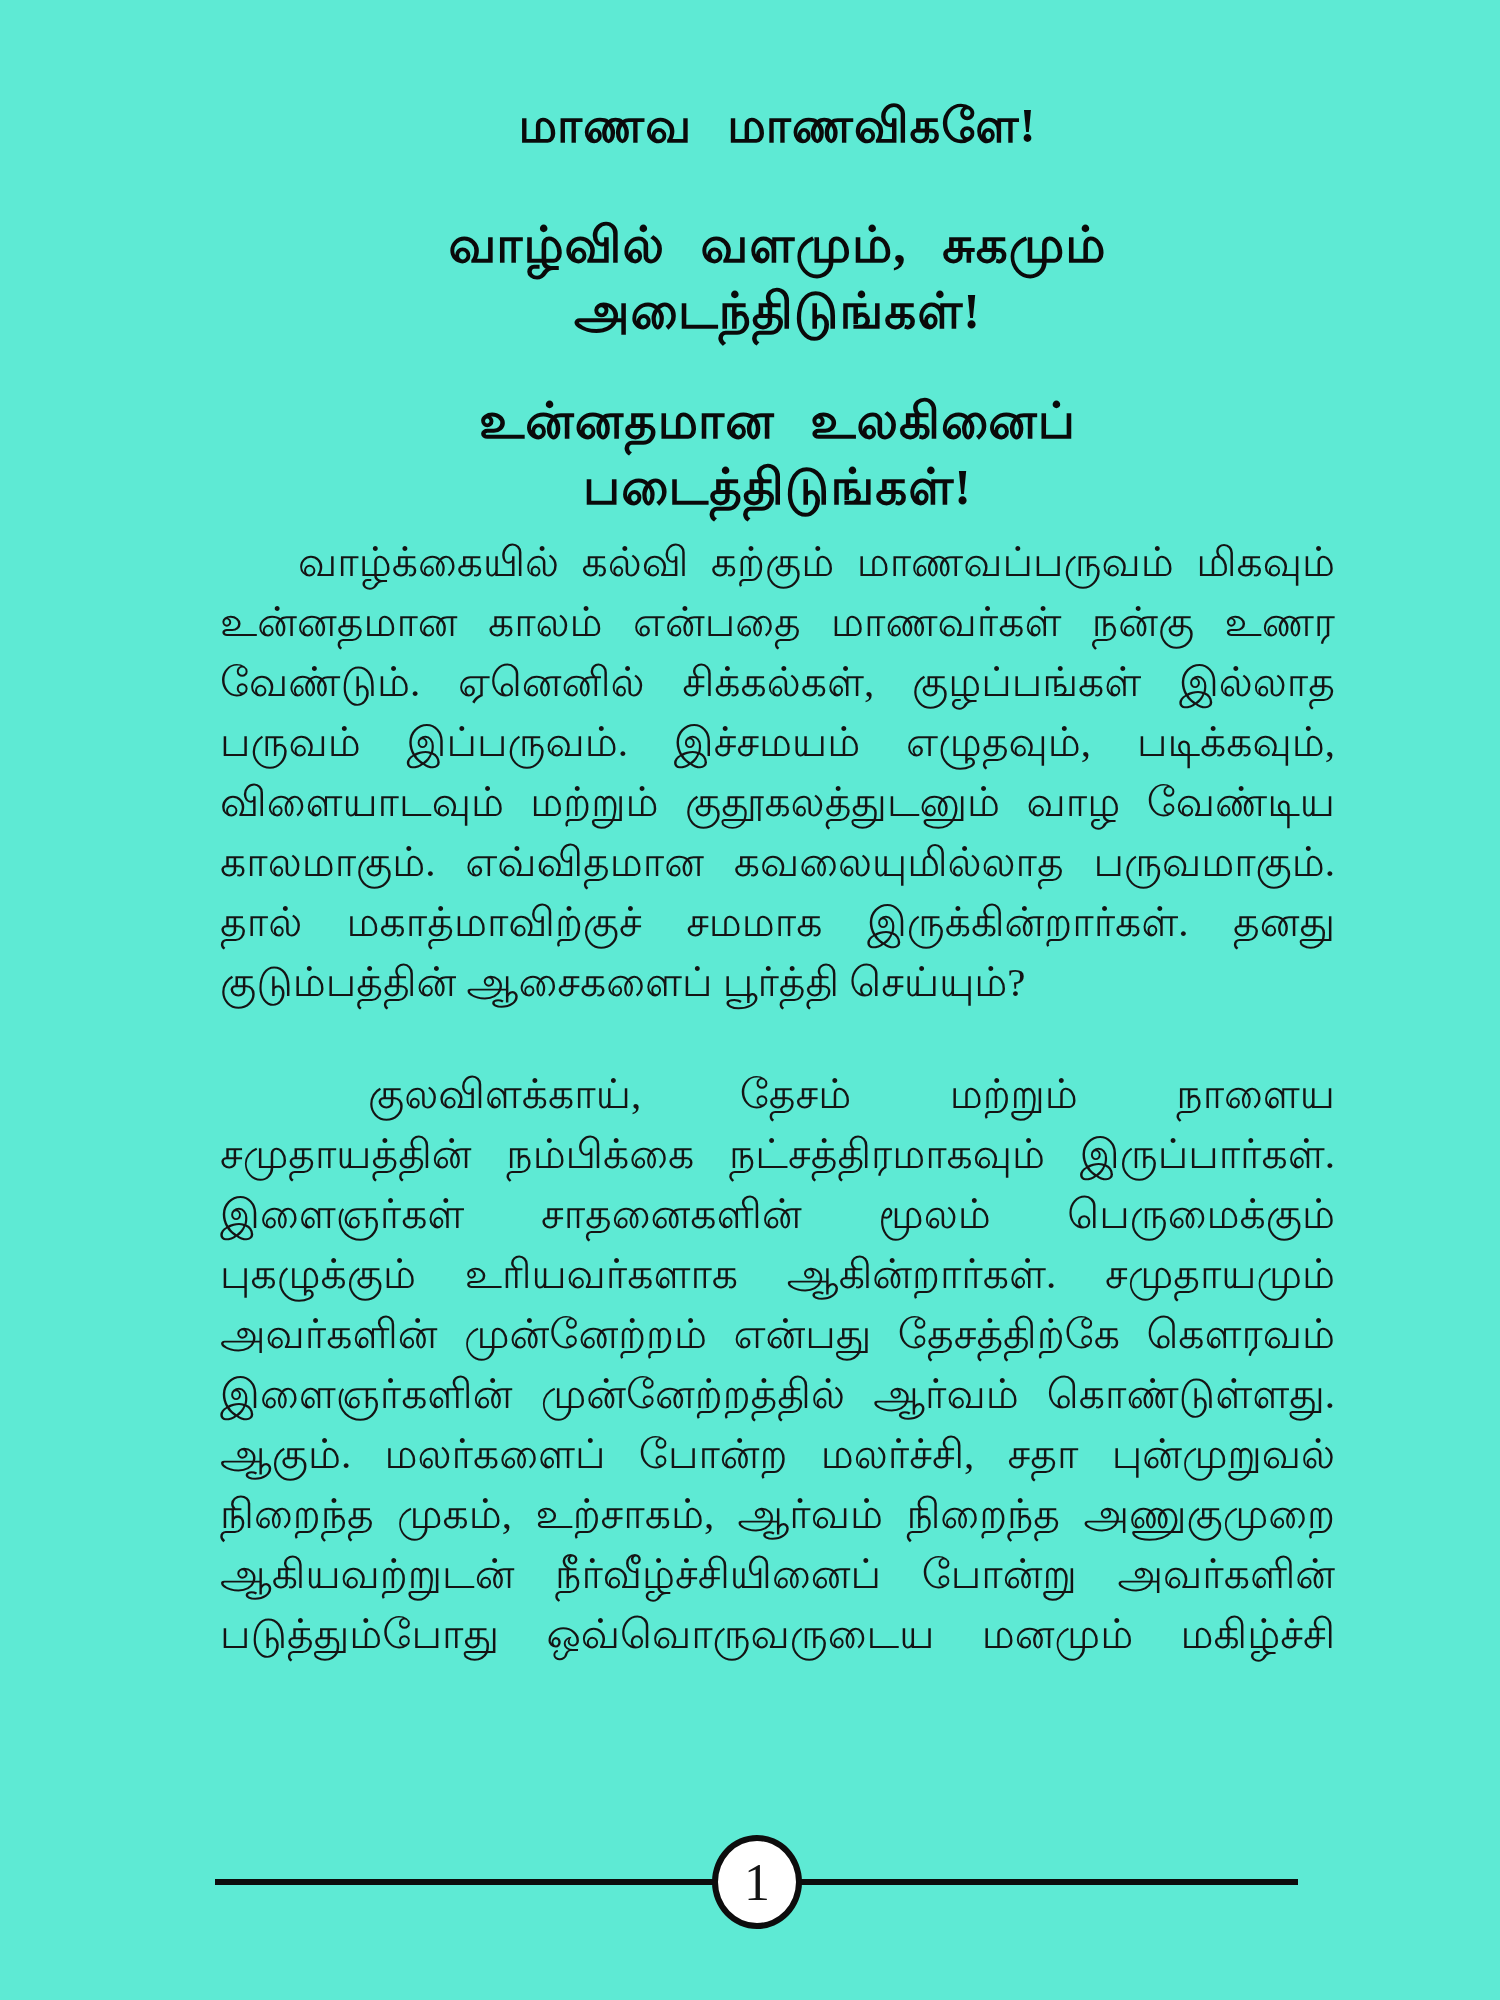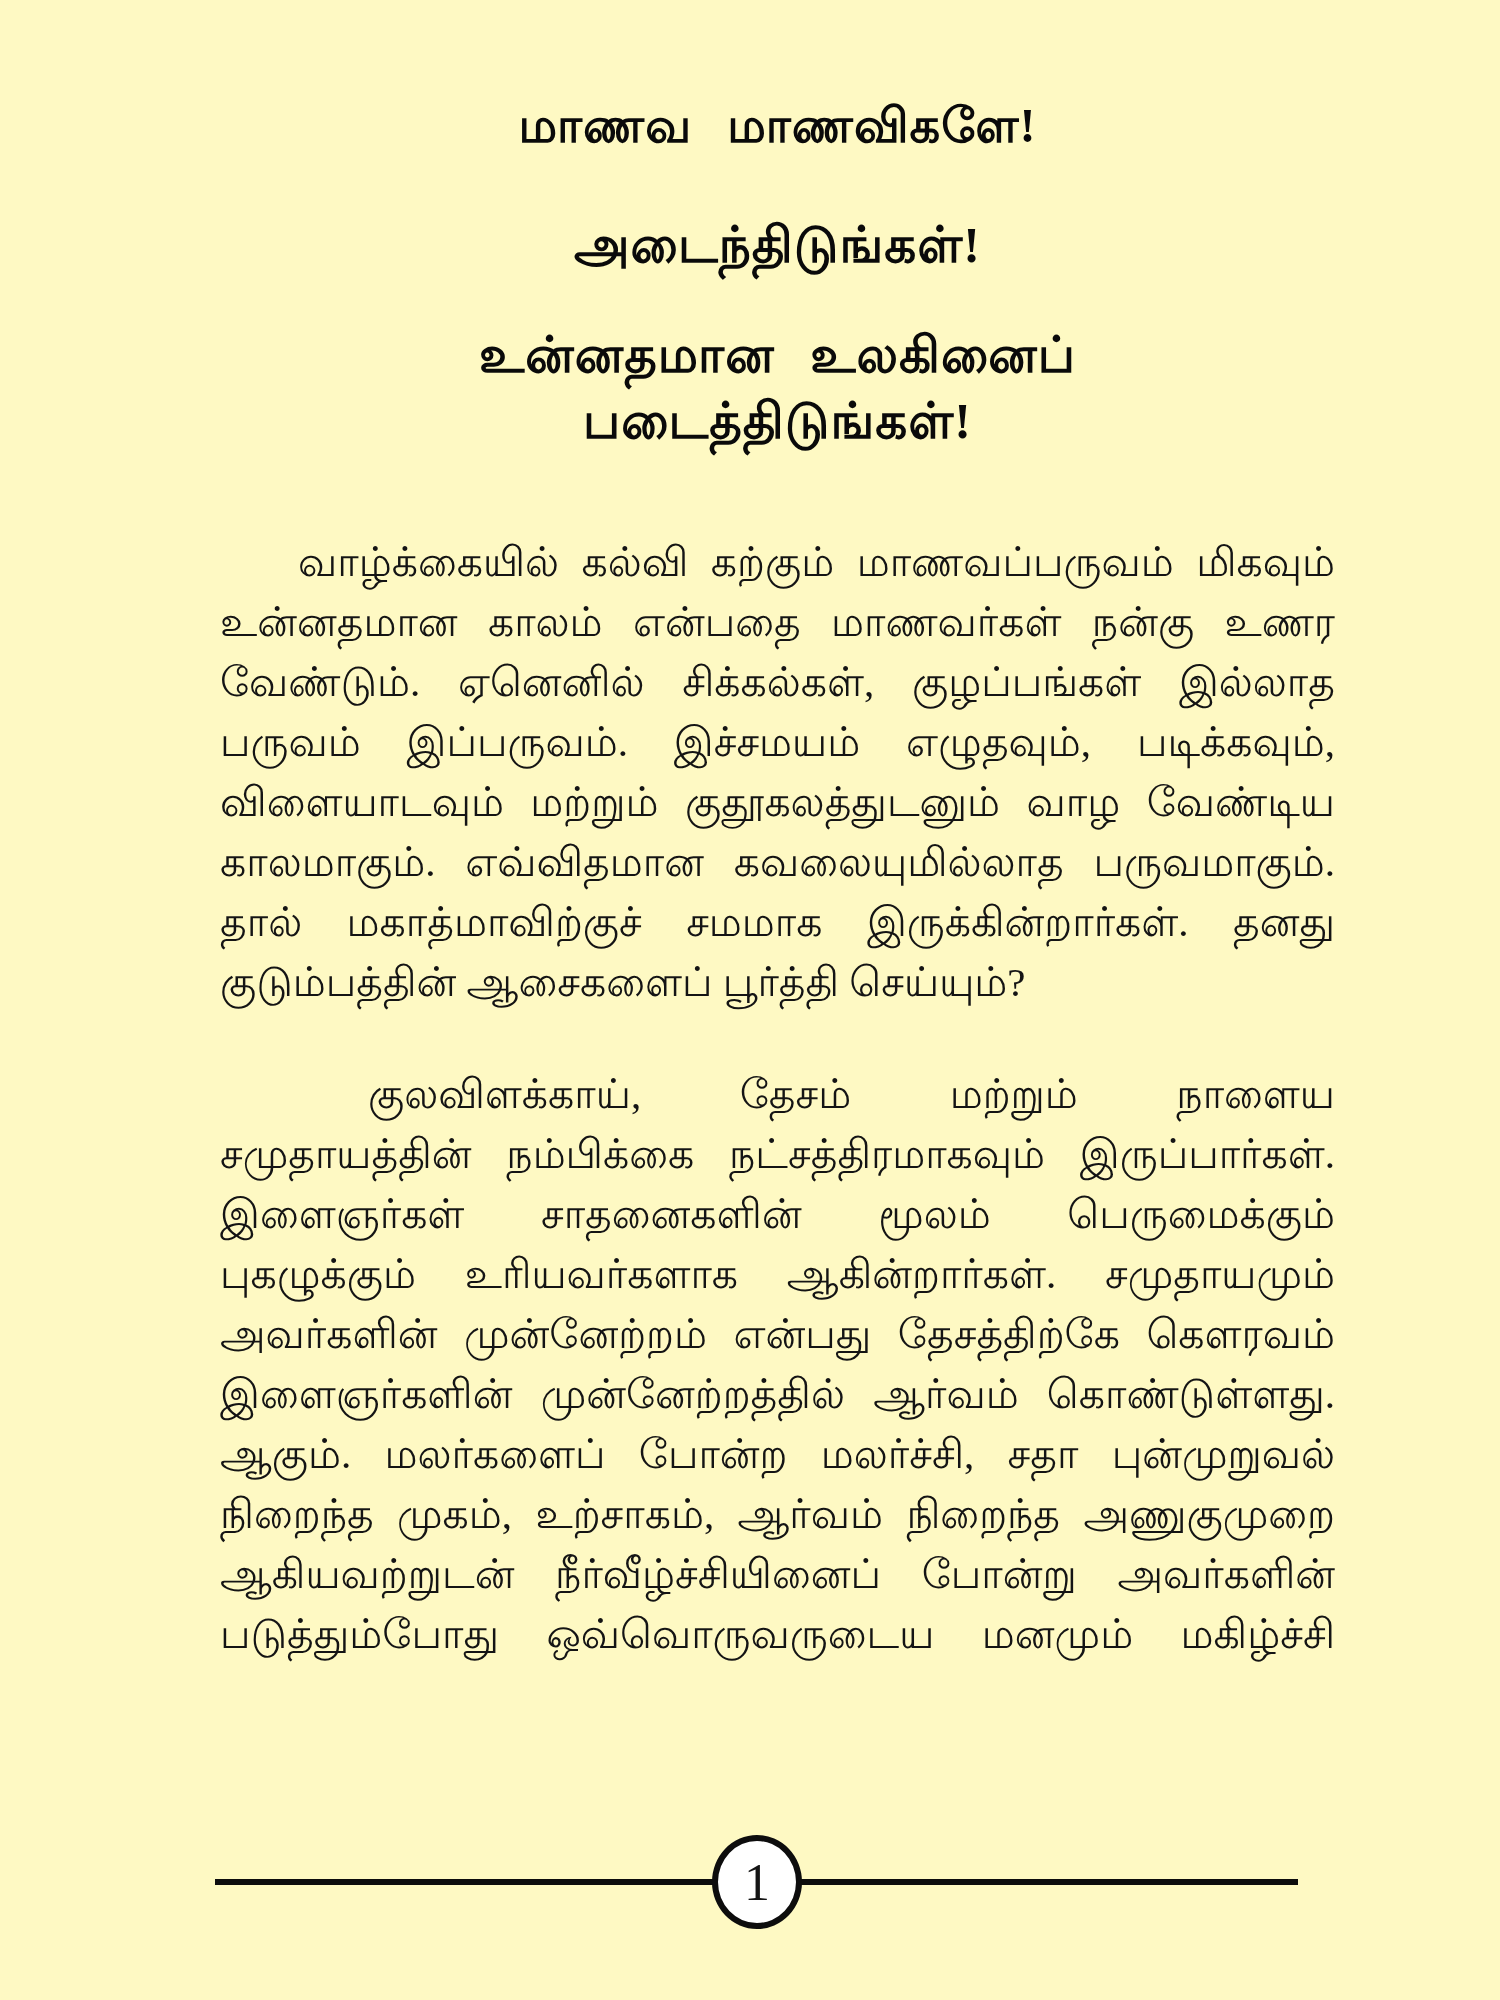--- a/index.html
+++ b/index.html
@@ -7,21 +7,21 @@
     padding: 0;
     background: #ffffff;
     width: 1500px;
     height: 2000px;
     overflow: hidden;
   }
   .page {
     position: relative;
     width: 1500px;
     height: 2000px;
-    background: #fef9c3;
+    background: #5eead4;
     color: #121212;
     font-family: "Liberation Serif", "DejaVu Serif", serif;
   }
   .headings {
     position: absolute;
     left: 220px;
     width: 1115px;
     top: 96px;
     text-align: center;
   }
@@ -102,20 +102,21 @@
 </head>
 <body>
 
 <div class="page">
 
   <div class="headings">
     <div class="heading heading-1">
       <span>மாணவ மாணவிகளே!</span>
     </div>
     <div class="heading heading-2">
+      <div>வாழ்வில் வளமும், சுகமும்</div>
       <div>அடைந்திடுங்கள்!</div>
     </div>
     <div class="heading heading-3">
       <div>உன்னதமான உலகினைப்</div>
       <div>படைத்திடுங்கள்!</div>
     </div>
   </div>
 
   <div class="body-column">
     <div class="paragraph">

